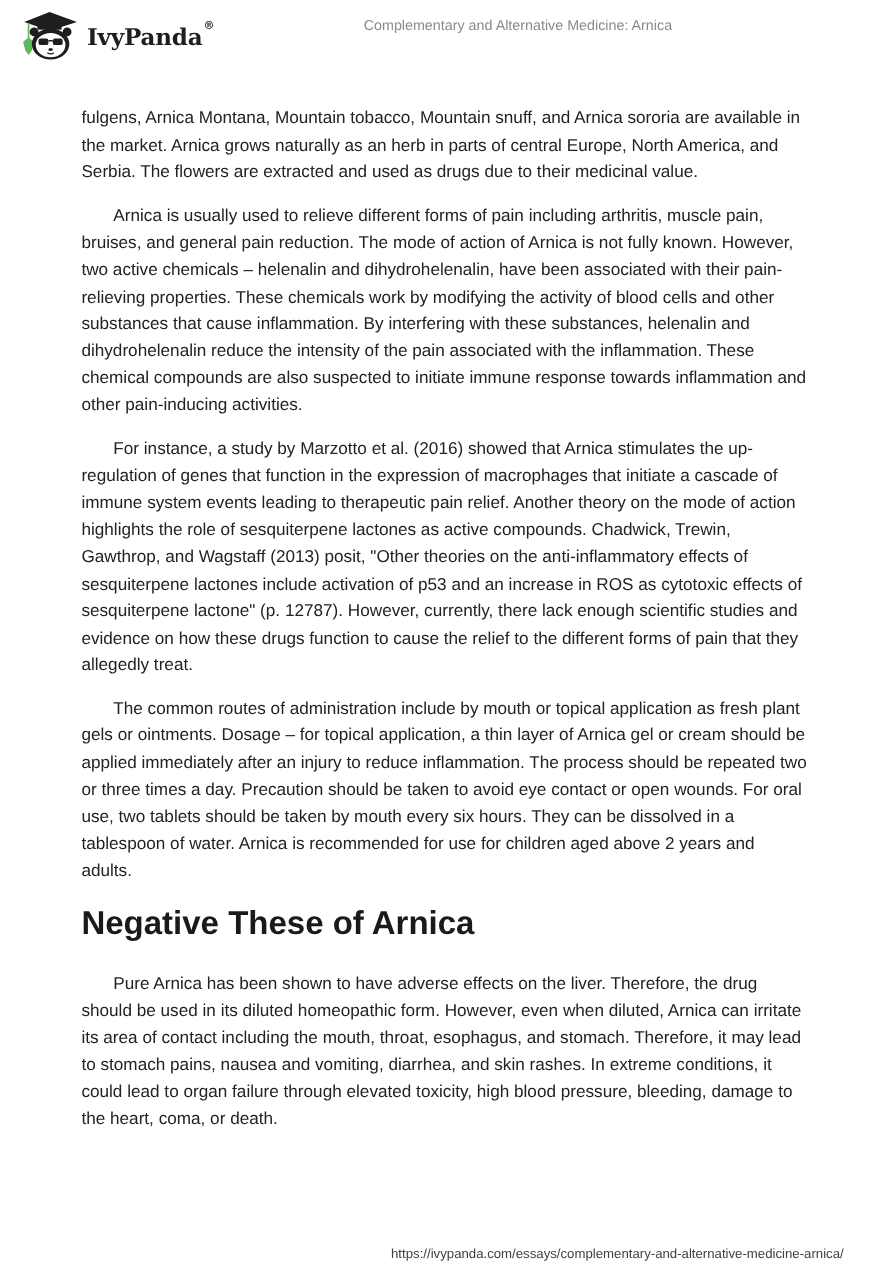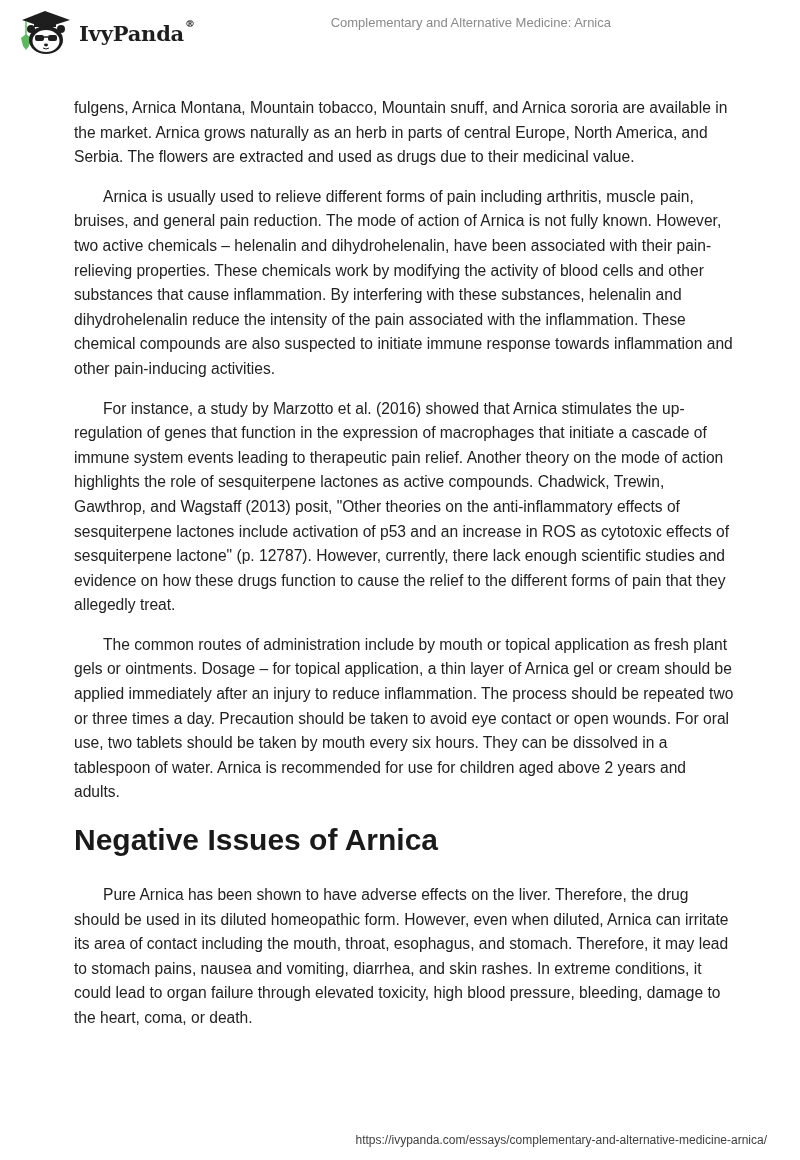--- a/index.html
+++ b/index.html
@@ -119,17 +119,17 @@
     <span class="brand"><span>IvyPanda</span><sup>®</sup></span>
   </div>
   <div class="doc-title">Complementary and Alternative Medicine: Arnica</div>
 </div>
 
 <div class="content">
   <p class="no-indent">fulgens, Arnica Montana, Mountain tobacco, Mountain snuff, and Arnica sororia are available in the market. Arnica grows naturally as an herb in parts of central Europe, North America, and Serbia. The flowers are extracted and used as drugs due to their medicinal value.</p>
   <p>Arnica is usually used to relieve different forms of pain including arthritis, muscle pain, bruises, and general pain reduction. The mode of action of Arnica is not fully known. However, two active chemicals – helenalin and dihydrohelenalin, have been associated with their pain-relieving properties. These chemicals work by modifying the activity of blood cells and other substances that cause inflammation. By interfering with these substances, helenalin and dihydrohelenalin reduce the intensity of the pain associated with the inflammation. These chemical compounds are also suspected to initiate immune response towards inflammation and other pain-inducing activities.</p>
   <p>For instance, a study by Marzotto et al. (2016) showed that Arnica stimulates the up-regulation of genes that function in the expression of macrophages that initiate a cascade of immune system events leading to therapeutic pain relief. Another theory on the mode of action highlights the role of sesquiterpene lactones as active compounds. Chadwick, Trewin, Gawthrop, and Wagstaff (2013) posit, "Other theories on the anti-inflammatory effects of sesquiterpene lactones include activation of p53 and an increase in ROS as cytotoxic effects of sesquiterpene lactone" (p. 12787). However, currently, there lack enough scientific studies and evidence on how these drugs function to cause the relief to the different forms of pain that they allegedly treat.</p>
   <p>The common routes of administration include by mouth or topical application as fresh plant gels or ointments. Dosage – for topical application, a thin layer of Arnica gel or cream should be applied immediately after an injury to reduce inflammation. The process should be repeated two or three times a day. Precaution should be taken to avoid eye contact or open wounds. For oral use, two tablets should be taken by mouth every six hours. They can be dissolved in a tablespoon of water. Arnica is recommended for use for children aged above 2 years and adults.</p>
-  <h2>Negative Issues of Arnica</h2>
+  <h2>Negative These of Arnica</h2>
   <p>Pure Arnica has been shown to have adverse effects on the liver. Therefore, the drug should be used in its diluted homeopathic form. However, even when diluted, Arnica can irritate its area of contact including the mouth, throat, esophagus, and stomach. Therefore, it may lead to stomach pains, nausea and vomiting, diarrhea, and skin rashes. In extreme conditions, it could lead to organ failure through elevated toxicity, high blood pressure, bleeding, damage to the heart, coma, or death.</p>
 </div>
 
 <div class="footer-url">https://ivypanda.com/essays/complementary-and-alternative-medicine-arnica/</div>
 
 </body></html>

